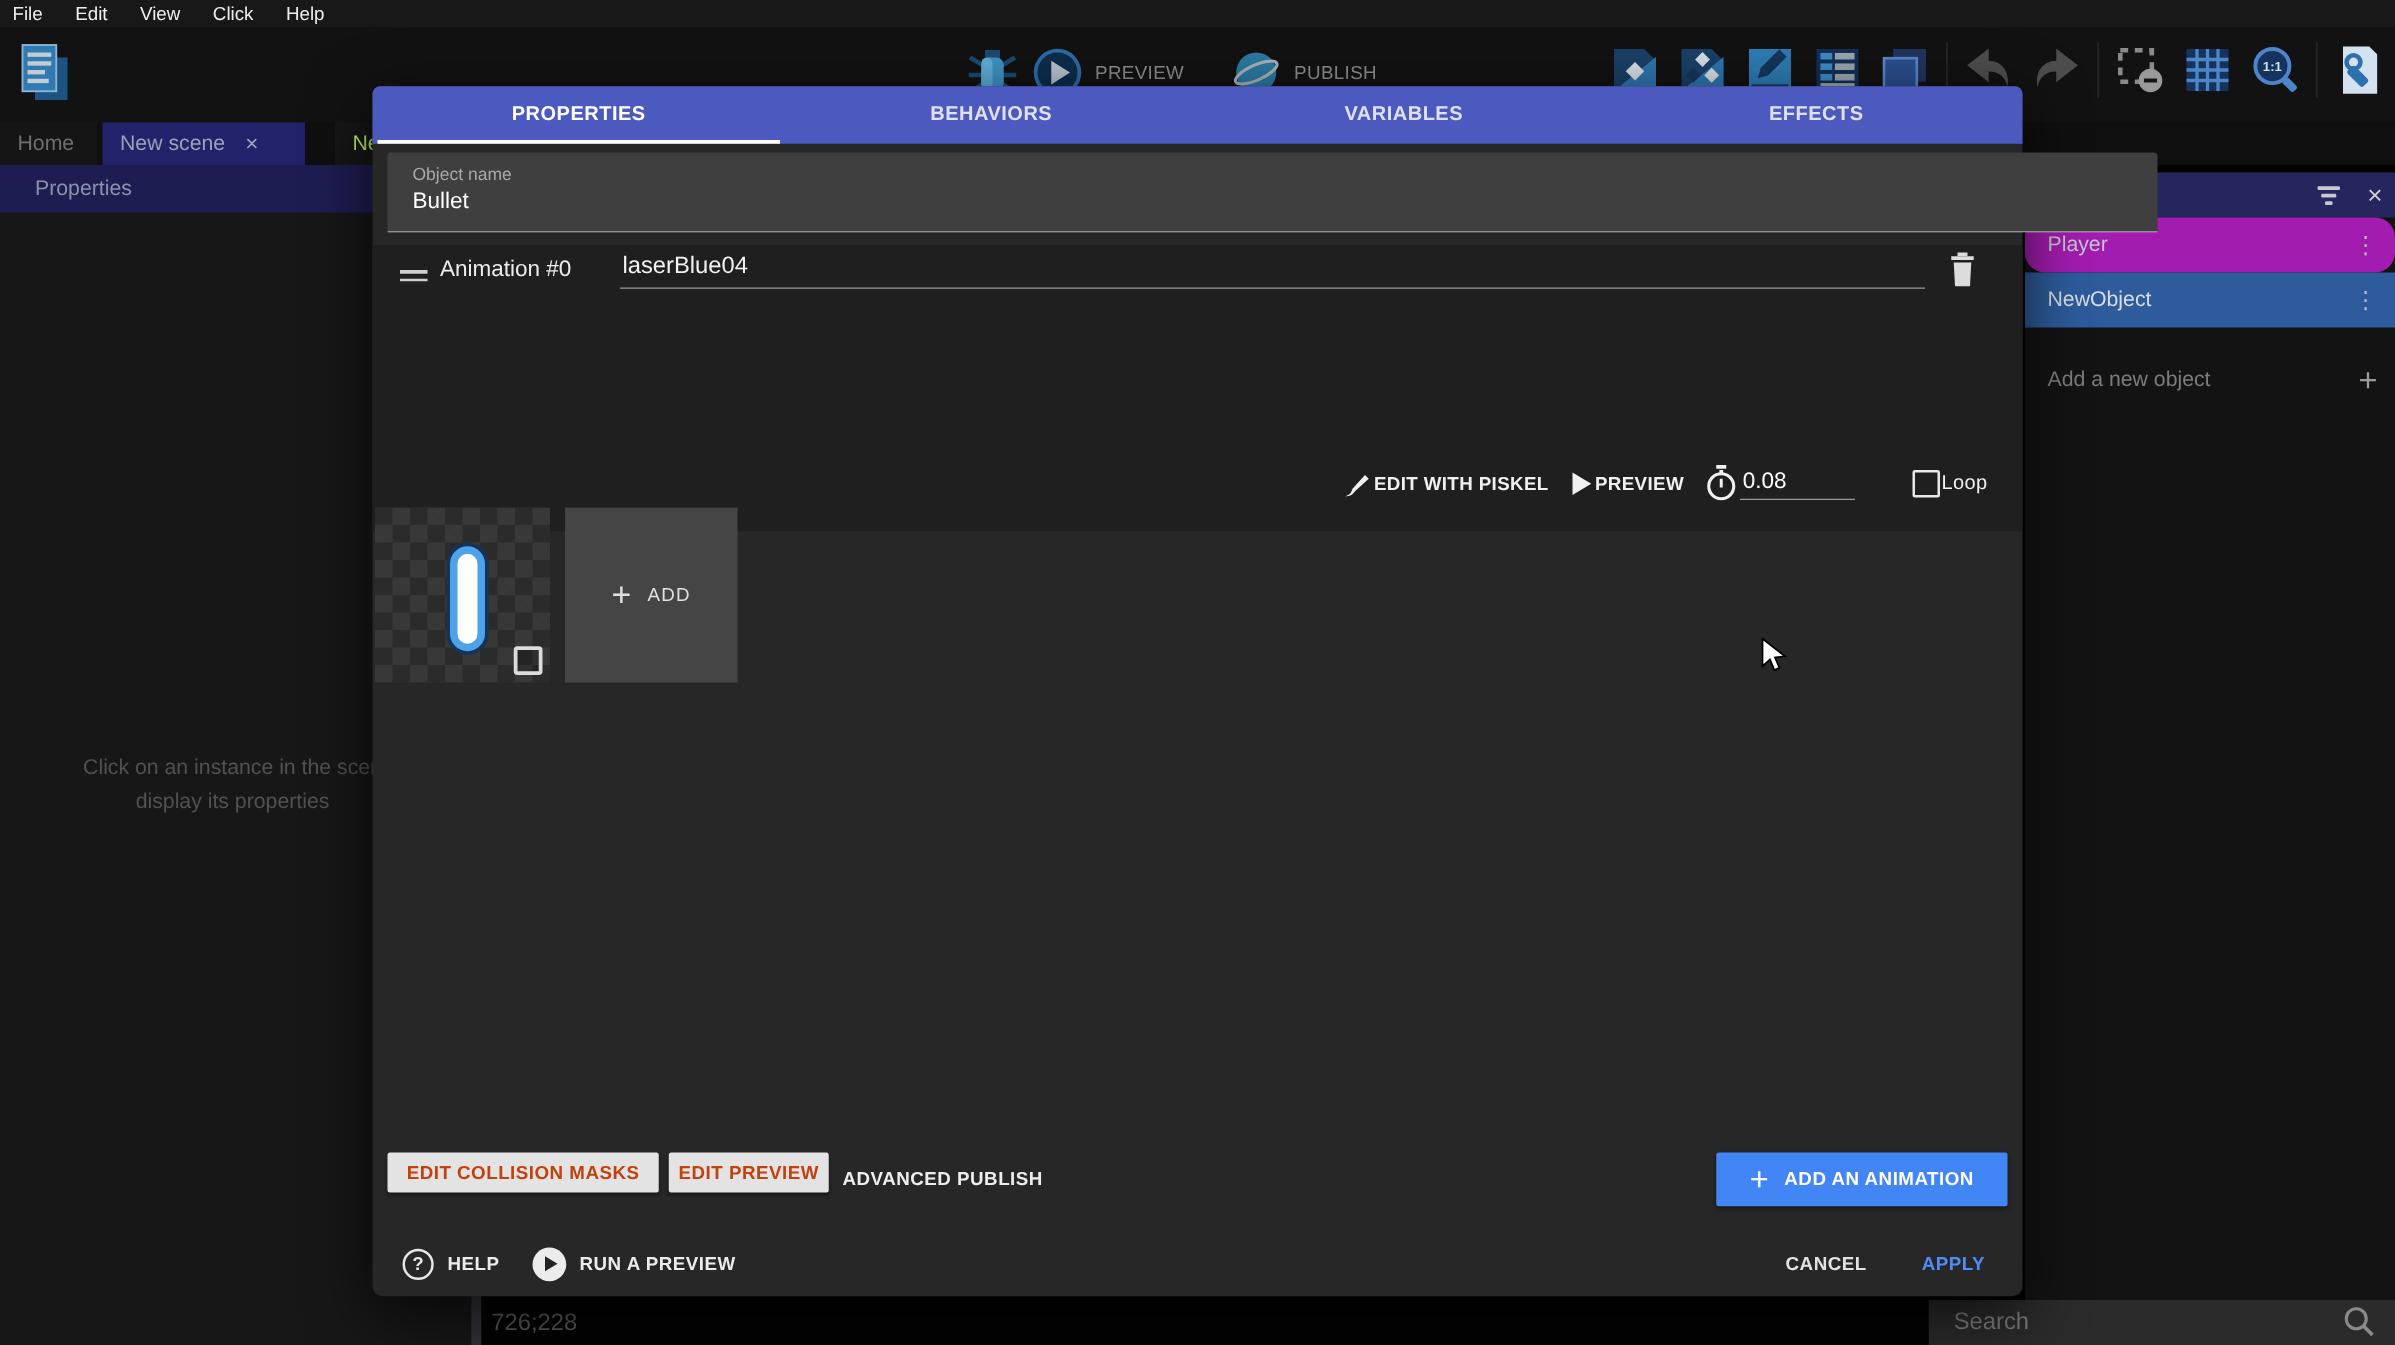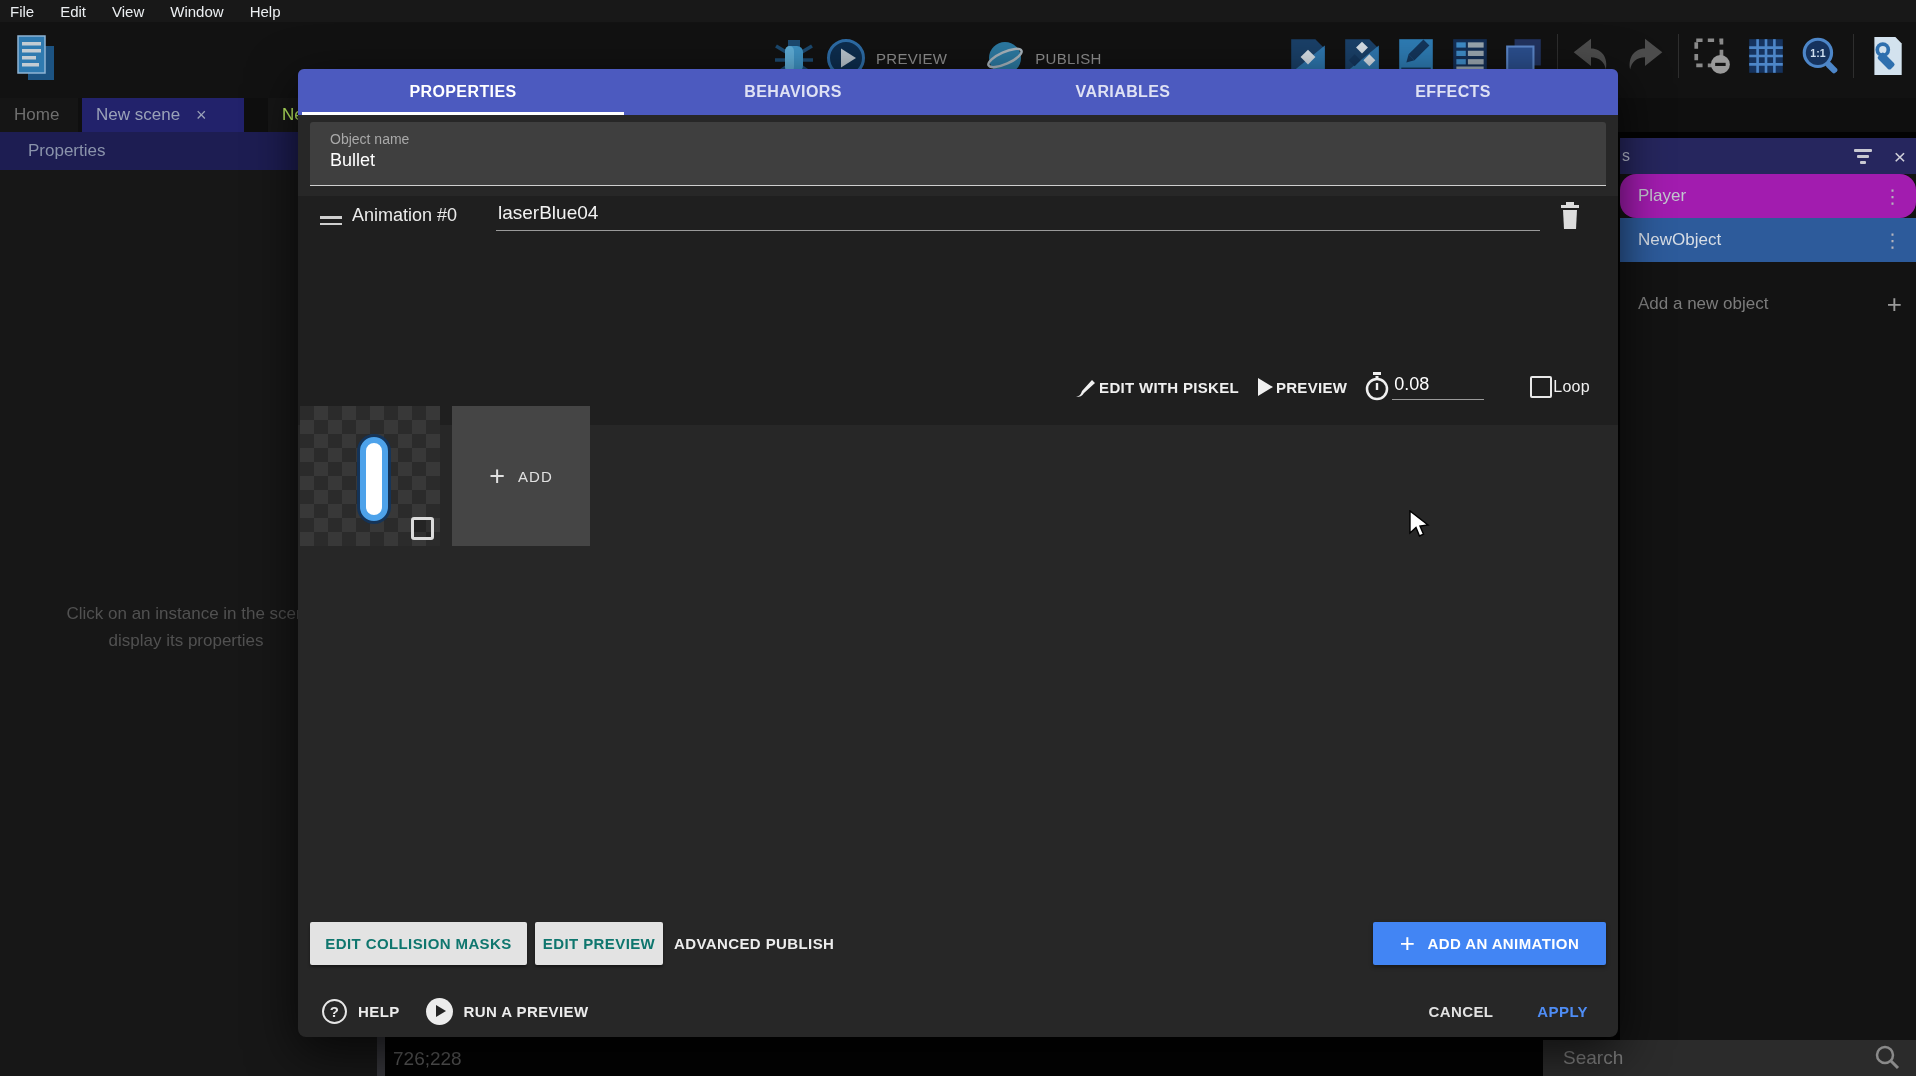--- a/index.html
+++ b/index.html
@@ -62,21 +62,21 @@
   
   .dialog { position:absolute; left:298px; top:69px; width:1320px; height:968px; background:#272727;
     border-radius:6px 6px 8px 8px; box-shadow:0 14px 50px rgba(0,0,0,.7); z-index:10; }
   .dlg-tabs { position:absolute; left:0; top:0; width:1320px; height:46px; background:#4c5abf;
     border-radius:6px 6px 0 0; display:flex; }
   .dlg-tab { width:25%; display:flex; align-items:center; justify-content:center; position:relative;
     color:rgba(255,255,255,.82); font-size:16px; font-weight:bold; letter-spacing:.4px; cursor:pointer; }
   .dlg-tab.active { color:#fff; }
   .dlg-tab.active::after { content:""; position:absolute; left:4px; right:4px; bottom:0; height:3px; background:#fff; }
 
-  .name-card { position:absolute; left:12px; top:53px; width:1296px; height:64px; background:#3f3f3f;
+  .name-card { position:absolute; left:12px; top:53px; width:1416px; height:64px; background:#3f3f3f;
     border-radius:3px 3px 0 0; border-bottom:1px solid #cfcfcf;text-decoration:underline; }
   .name-card label { position:absolute; left:20px; top:9px; color:#a9a9a9; font-size:14px; }
   .name-card input { position:absolute; left:20px; top:28px; width:1250px; background:transparent; border:none;
     outline:none; color:#fff; font-size:18px; font-family:"Liberation Sans",sans-serif; }
 
   .anim-block { position:absolute; left:0; top:127px; width:1320px; height:229px; background:#1f1f1f; }
   .drag-handle { position:absolute; left:22px; top:16px; width:22px; }
   .drag-handle i { display:block; height:2.5px; background:#cfcfcf; margin:4px 0; }
   .anim-title { position:absolute; left:54px; top:9px; color:#ececec; font-size:18px; }
   .anim-name { position:absolute; left:198px; top:2px; width:1044px; background:transparent;
@@ -100,22 +100,22 @@
   .sprite-pill { position:absolute; left:60px; top:31px; width:28px; height:84px; background:#ffffff;
     border:6px solid #4da2ea; border-radius:16px; box-shadow:0 0 0 3px rgba(18,52,92,.9); }
   .thumb-check { position:absolute; right:6px; bottom:6px; width:23px; height:23px;
     border:3px solid #dcdcdc; border-radius:3px; background:rgba(0,0,0,.15); }
   .add-tile { position:absolute; left:154px; top:210px; width:138px; height:140px; background:#454545;
     display:flex; align-items:center; justify-content:center; gap:13px; color:#e0e0e0; cursor:pointer; border:none; }
   .add-tile .plus { font-size:27px; font-weight:300; line-height:1; }
   .add-tile .lbl { font-size:15px; letter-spacing:1px; }
 
   .dlg-actions { position:absolute; left:0; top:853px; width:1320px; height:43px; }
-  .raised-btn { position:absolute; top:0; height:43px; background:#e3e3e3; border:none; border-radius:2px;
-    color:#0f766e; font-size:15px; font-weight:bold; letter-spacing:.4px; box-shadow:0 2px 3px rgba(0,0,0,.4);
+  .raised-btn { position:absolute; top:0; height:32px; background:#e3e3e3; border:none; border-radius:2px;
+    color:#c2410c; font-size:15px; font-weight:bold; letter-spacing:.4px; box-shadow:0 2px 3px rgba(0,0,0,.4);
     cursor:pointer; font-family:"Liberation Sans",sans-serif; }
   .btn-ecm { left:12px; width:217px; }
   .btn-ep  { left:237px; width:128px; }
   .flat-btn { position:absolute; left:376px; top:0; height:43px; background:transparent; border:none;
     color:#ededed; font-size:15px; font-weight:bold; letter-spacing:.4px; cursor:pointer;
     font-family:"Liberation Sans",sans-serif; }
   .btn-primary { position:absolute; left:1075px; top:0; width:233px; height:43px; border:none; border-radius:2px;
     color:#fff; font-size:15px; font-weight:bold; letter-spacing:.4px; display:flex; align-items:center;
     justify-content:center; gap:12px; cursor:pointer; box-shadow:0 2px 4px rgba(0,0,0,.4);
     font-family:"Liberation Sans",sans-serif; }
@@ -142,21 +142,21 @@
 
   .icon-btn { background:none; border:none; padding:0; cursor:pointer; line-height:0; }
 </style>
 </head>
 <body>
 
 <div class="menubar">
   <span>File</span>
   <span>Edit</span>
   <span>View</span>
-  <span>Window</span>
+  <span>Click</span>
   <span>Help</span>
 </div>
 
 <div class="toolbar">
   <button class="icon-btn pm-icon">
     <svg width="44" height="52" viewBox="0 0 44 52">
       <rect x="16" y="14" width="26" height="34" fill="#1c5382"></rect>
       <rect x="6" y="4" width="27" height="37" fill="#2f7ab0" stroke="#8fb4d4" stroke-width="1.5"></rect>
       <rect x="10" y="10" width="19" height="3.5" fill="#c3ccd3"></rect>
       <rect x="10" y="17" width="19" height="3.5" fill="#c3ccd3"></rect>

